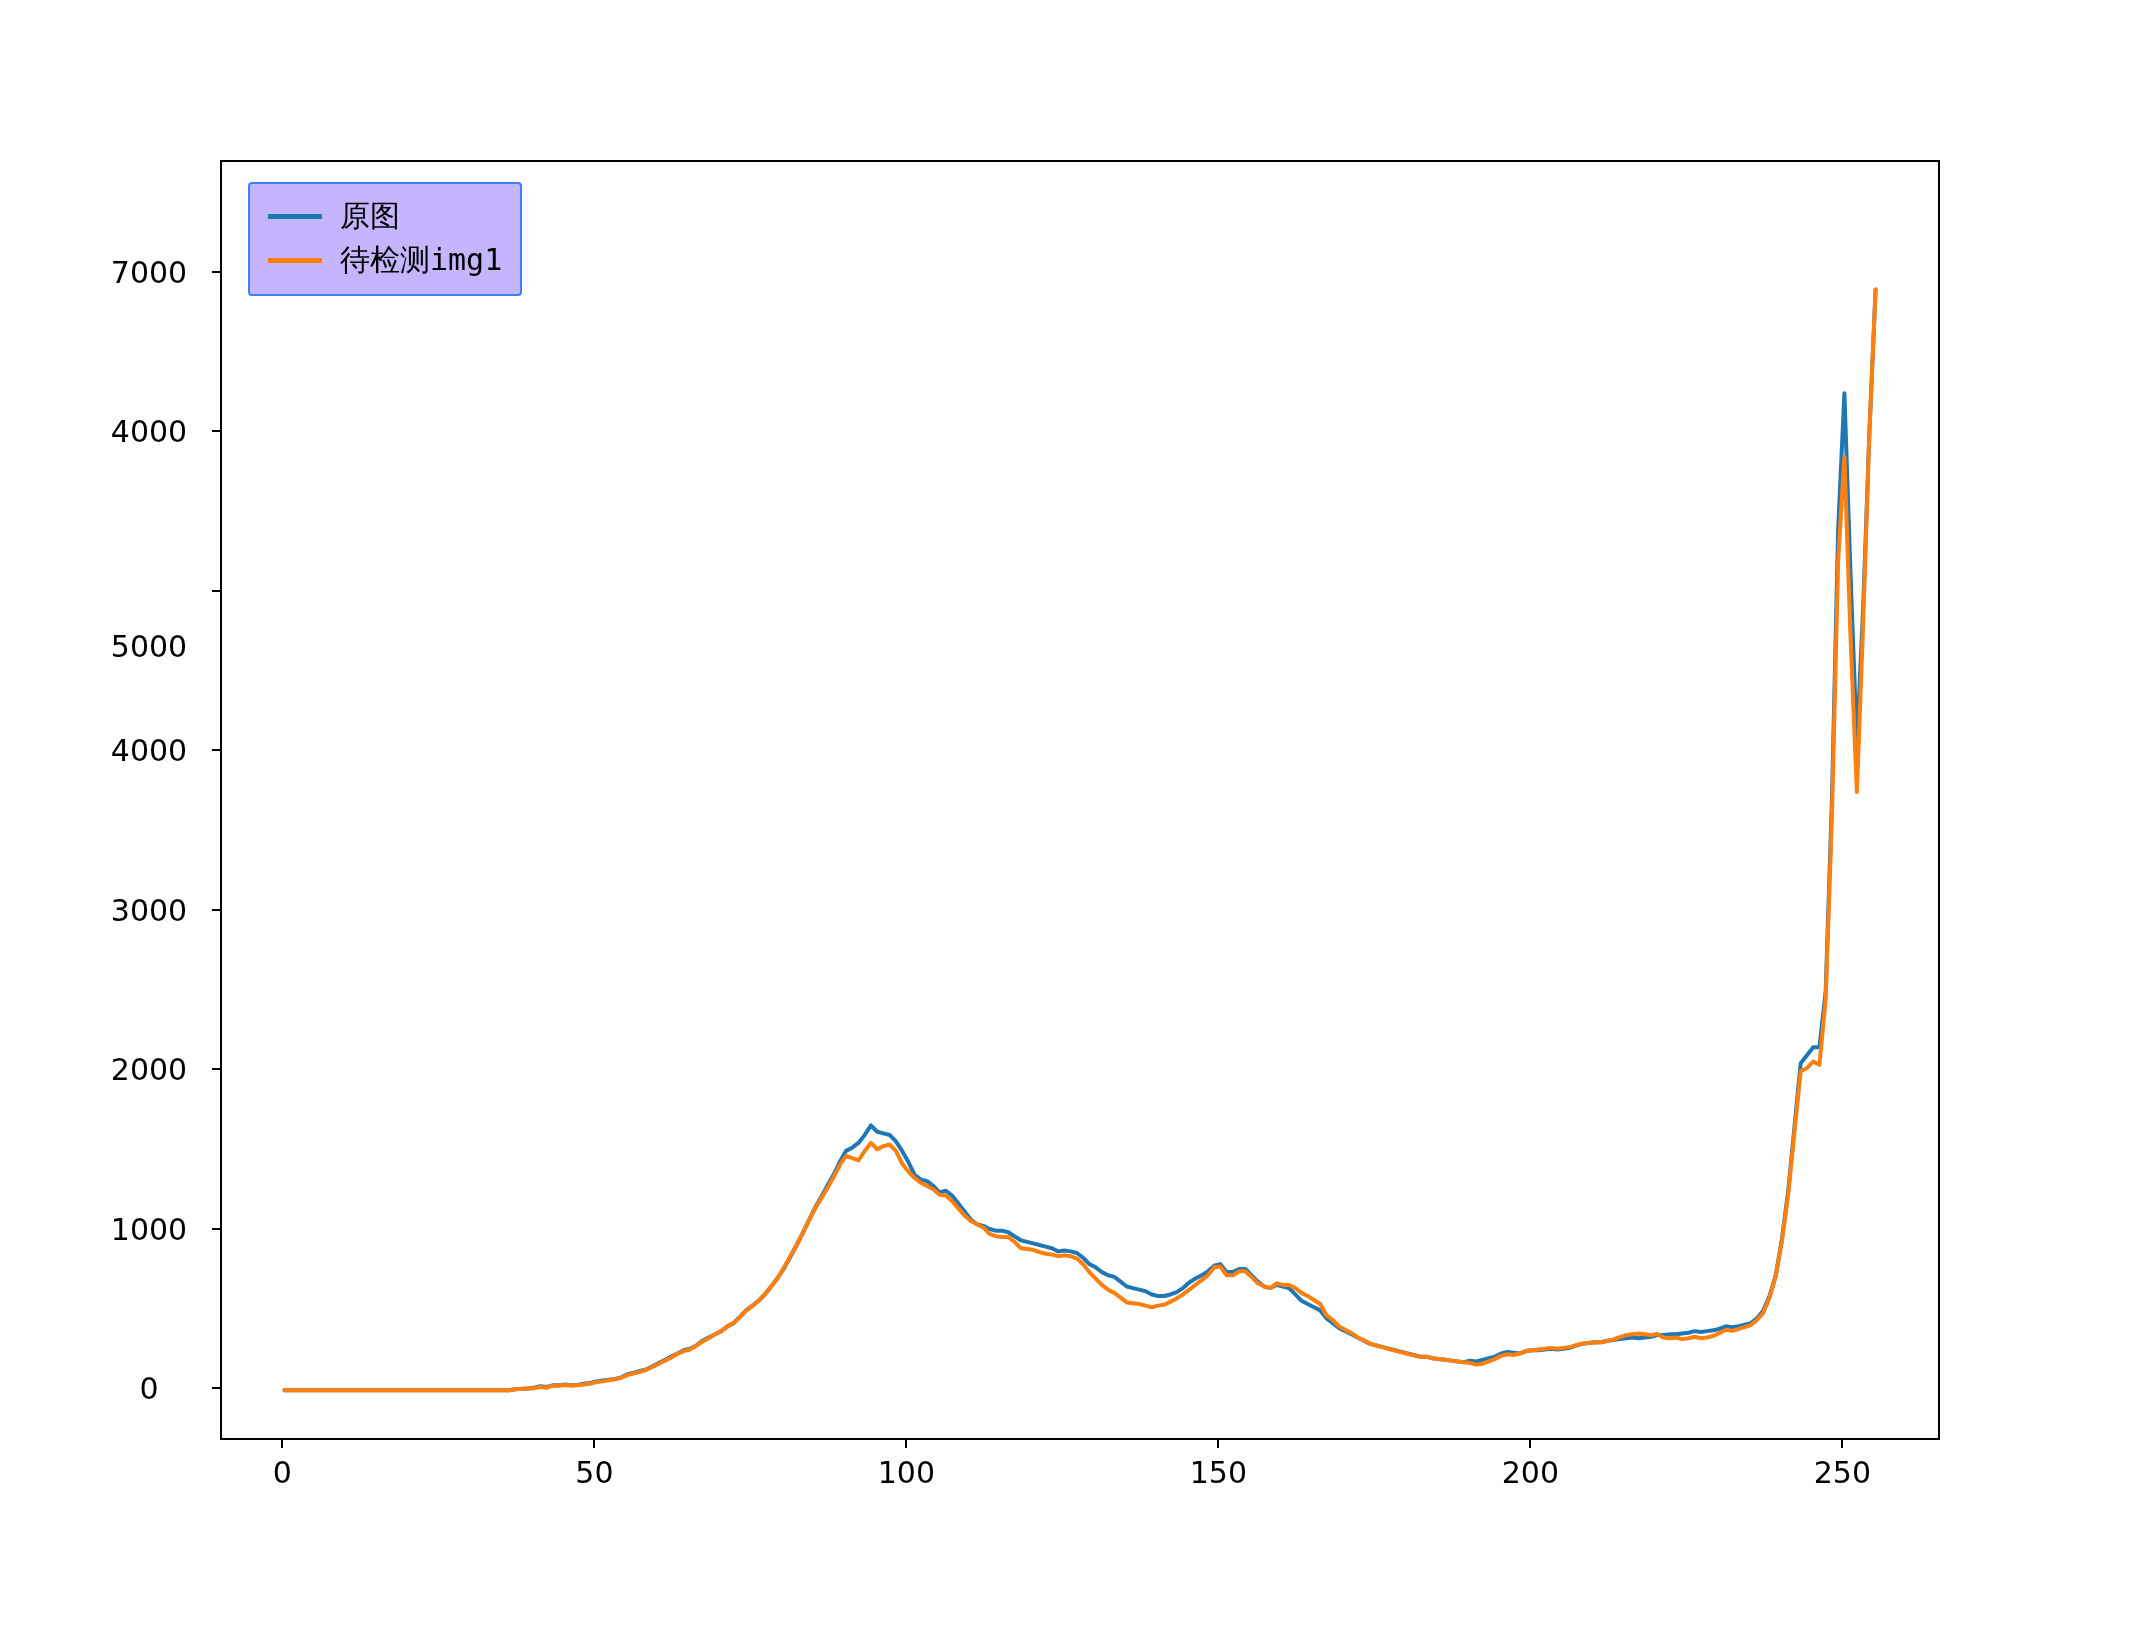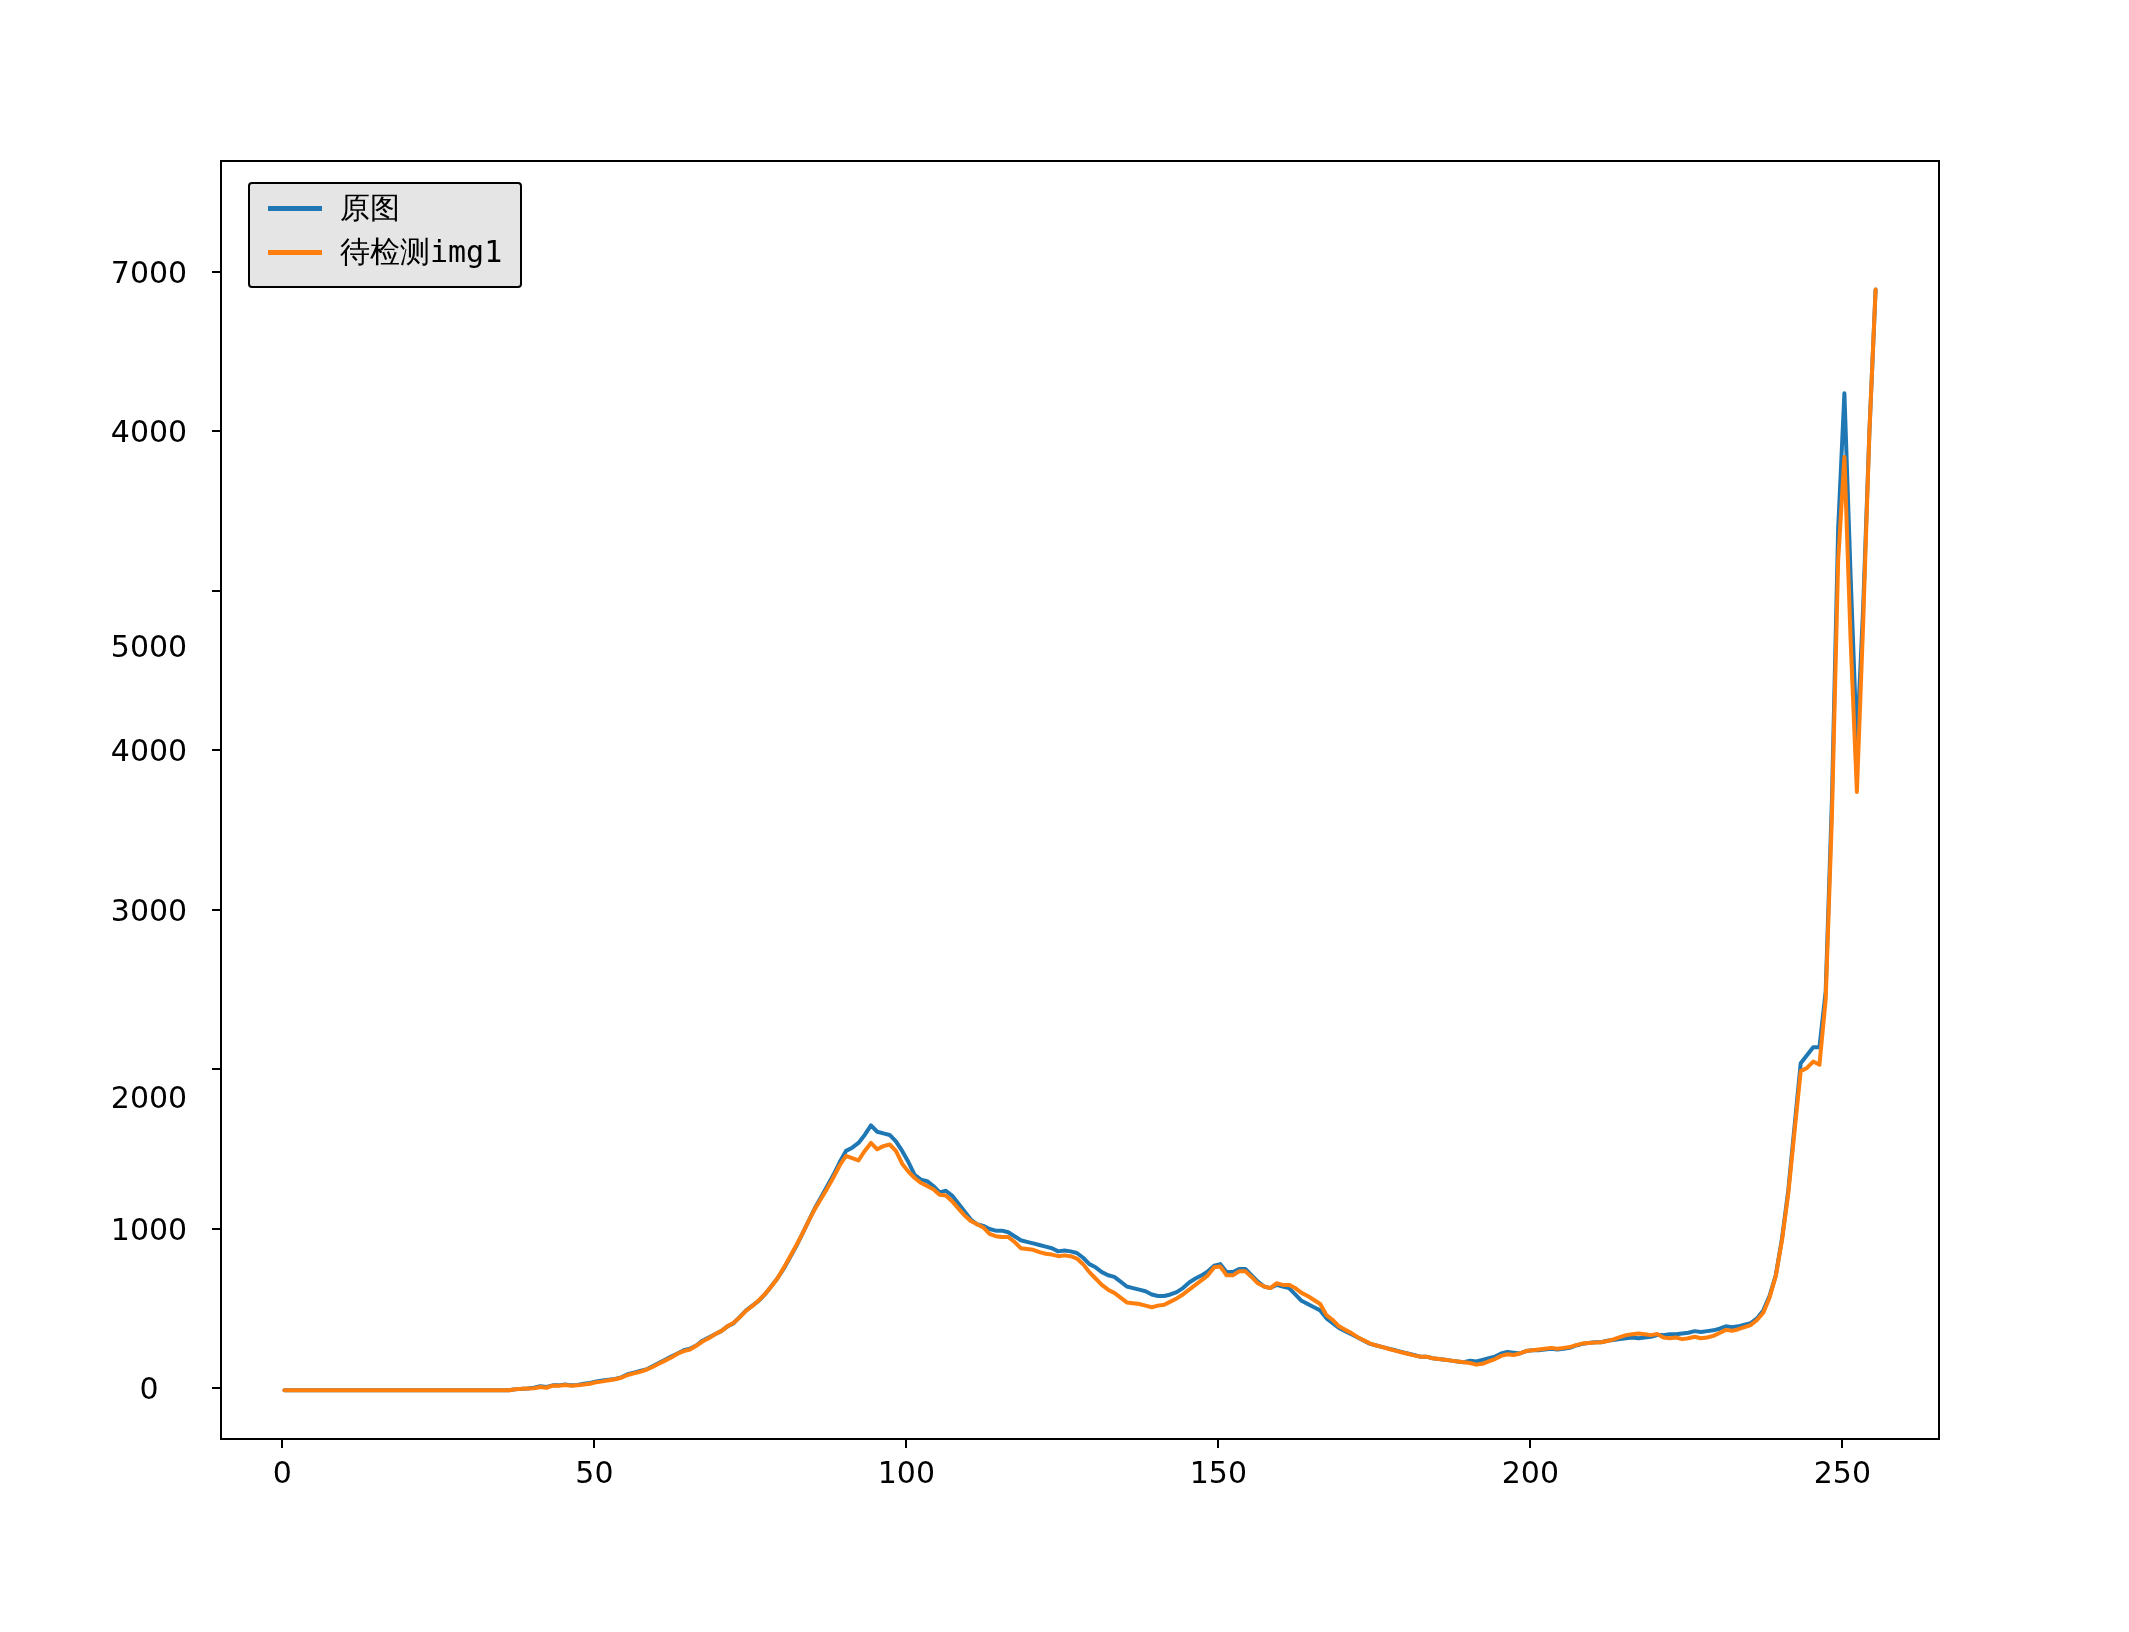--- a/index.html
+++ b/index.html
@@ -62,24 +62,24 @@
     position: absolute;
     top: 1440px;
     width: 2px;
     height: 8px;
     background: #000000;
   }
   .legend {
     position: absolute;
     left: 248px;
     top: 182px;
-    border: 2px solid #000000;
+    border: 2px solid #3b82f6;
     border-radius: 4px;
-    background: #e5e5e5;
-    padding: 2px 18px 12px 18px;
+    background: #c4b5fd;
+    padding: 10px 18px 12px 18px;
   }
   .legend-row {
     display: flex;
     align-items: center;
     height: 44px;
   }
   .legend-swatch {
     width: 54px;
     height: 5px;
     margin-right: 18px;
@@ -115,21 +115,21 @@
       <path id="series-0" class="series-path" d="M62.40 1228.15 L68.64 1228.15 L74.88 1228.15 L81.12 1228.15 L87.36 1228.15 L93.60 1228.15 L99.84 1228.15 L106.08 1228.15 L112.32 1228.15 L118.56 1228.15 L124.80 1228.15 L131.04 1228.15 L137.28 1228.15 L143.52 1228.15 L149.76 1228.15 L156.00 1228.15 L162.24 1228.15 L168.48 1228.15 L174.72 1228.15 L180.96 1228.15 L187.20 1228.15 L193.44 1228.15 L199.68 1228.15 L205.92 1228.15 L212.16 1228.15 L218.40 1228.15 L224.64 1228.15 L230.88 1228.15 L237.12 1228.15 L243.36 1228.15 L249.60 1228.15 L255.84 1228.15 L262.08 1228.15 L268.32 1228.15 L274.56 1228.15 L280.80 1228.15 L287.04 1228.15 L293.28 1227.35 L299.52 1226.87 L305.76 1226.56 L312.00 1225.76 L318.24 1224.16 L324.48 1224.96 L330.72 1223.37 L336.96 1223.37 L343.20 1222.57 L349.44 1223.37 L355.68 1223.05 L361.92 1221.77 L368.16 1220.97 L374.40 1219.38 L380.64 1218.58 L386.88 1217.78 L393.12 1216.98 L399.36 1215.39 L405.60 1212.20 L411.84 1210.61 L418.08 1209.01 L424.32 1207.41 L430.56 1204.22 L436.80 1201.04 L443.04 1197.85 L449.28 1194.65 L455.52 1191.46 L461.76 1188.28 L468.00 1186.68 L474.24 1183.49 L480.48 1178.70 L486.72 1175.52 L492.96 1172.33 L499.20 1169.13 L505.44 1164.35 L511.68 1161.16 L517.92 1154.78 L524.16 1148.40 L530.40 1143.62 L536.64 1138.83 L542.88 1132.45 L549.12 1124.47 L555.36 1116.50 L561.60 1106.93 L567.84 1095.77 L574.08 1084.60 L580.32 1071.84 L586.56 1059.08 L592.80 1046.32 L599.04 1035.15 L605.28 1023.99 L611.52 1012.83 L617.76 1000.07 L624.00 988.90 L630.24 985.71 L636.48 980.92 L642.72 972.95 L648.96 963.38 L655.20 969.76 L661.44 971.36 L667.68 972.95 L673.92 979.33 L680.16 988.90 L686.40 1000.07 L692.64 1012.83 L698.88 1017.61 L705.12 1019.20 L711.36 1023.99 L717.60 1030.37 L723.84 1028.78 L730.08 1033.56 L736.32 1041.54 L742.56 1049.51 L748.80 1057.48 L755.04 1062.27 L761.28 1063.87 L767.52 1067.06 L773.76 1068.65 L780.00 1068.65 L786.24 1070.24 L792.48 1074.23 L798.72 1078.22 L804.96 1079.82 L811.20 1081.41 L817.44 1083.01 L823.68 1084.60 L829.92 1086.19 L836.16 1089.38 L842.40 1088.59 L848.64 1089.38 L854.88 1090.98 L861.12 1095.77 L867.36 1102.14 L873.60 1105.34 L879.84 1110.12 L886.08 1113.31 L892.32 1114.90 L898.56 1119.69 L904.80 1124.47 L911.04 1126.07 L917.28 1127.66 L923.52 1129.26 L929.76 1132.45 L936.00 1134.05 L942.24 1134.05 L948.48 1132.45 L954.72 1130.06 L960.96 1126.07 L967.20 1120.49 L973.44 1116.50 L979.68 1113.31 L985.92 1109.32 L992.16 1103.74 L998.40 1102.14 L1004.64 1110.12 L1010.88 1110.12 L1017.12 1106.93 L1023.36 1106.93 L1029.60 1113.31 L1035.84 1119.69 L1042.08 1124.47 L1048.32 1126.07 L1054.56 1122.88 L1060.80 1124.47 L1067.04 1126.07 L1073.28 1132.45 L1079.52 1138.83 L1085.76 1142.02 L1092.00 1145.21 L1098.24 1148.40 L1104.48 1156.38 L1110.72 1161.16 L1116.96 1165.94 L1123.20 1169.13 L1129.44 1172.33 L1135.68 1175.52 L1141.92 1178.70 L1148.16 1181.89 L1154.40 1183.49 L1160.64 1185.09 L1166.88 1186.68 L1173.12 1188.28 L1179.36 1189.87 L1185.60 1191.46 L1191.84 1193.06 L1198.08 1194.65 L1204.32 1194.65 L1210.56 1196.25 L1216.80 1197.05 L1223.04 1197.85 L1229.28 1198.64 L1235.52 1199.44 L1241.76 1200.24 L1248.00 1198.64 L1254.24 1199.44 L1260.48 1197.85 L1266.72 1196.25 L1272.96 1194.65 L1279.20 1191.46 L1285.44 1189.87 L1291.68 1190.67 L1297.92 1191.46 L1304.16 1189.07 L1310.40 1188.28 L1316.64 1188.28 L1322.88 1187.48 L1329.12 1186.68 L1335.36 1187.48 L1341.60 1186.68 L1347.84 1185.88 L1354.08 1183.49 L1360.32 1181.89 L1366.56 1181.10 L1372.80 1180.30 L1379.04 1180.30 L1385.28 1178.70 L1391.52 1177.91 L1397.76 1177.11 L1404.00 1176.31 L1410.24 1175.52 L1416.48 1176.31 L1422.72 1175.52 L1428.96 1174.72 L1435.20 1173.12 L1441.44 1173.12 L1447.68 1172.33 L1453.92 1172.33 L1460.16 1171.53 L1466.40 1170.73 L1472.64 1169.13 L1478.88 1169.93 L1485.12 1169.13 L1491.36 1168.34 L1497.60 1166.74 L1503.84 1164.35 L1510.08 1165.15 L1516.32 1164.35 L1522.56 1162.76 L1528.80 1161.16 L1535.04 1156.38 L1541.28 1148.40 L1547.52 1134.05 L1553.76 1113.31 L1560.00 1076.63 L1566.24 1028.78 L1572.48 964.98 L1578.72 901.17 L1584.96 893.20 L1591.20 885.22 L1597.44 885.22 L1603.68 829.40 L1609.92 638.00 L1616.16 366.85 L1622.40 231.28 L1628.64 414.70 L1634.88 582.18 L1641.12 446.60 L1647.36 271.15 L1653.60 127.60 " stroke="#1f77b4"></path>
       <path id="series-1" class="series-path" d="M62.40 1228.15 L68.64 1228.15 L74.88 1228.15 L81.12 1228.15 L87.36 1228.15 L93.60 1228.15 L99.84 1228.15 L106.08 1228.15 L112.32 1228.15 L118.56 1228.15 L124.80 1228.15 L131.04 1228.15 L137.28 1228.15 L143.52 1228.15 L149.76 1228.15 L156.00 1228.15 L162.24 1228.15 L168.48 1228.15 L174.72 1228.15 L180.96 1228.15 L187.20 1228.15 L193.44 1228.15 L199.68 1228.15 L205.92 1228.15 L212.16 1228.15 L218.40 1228.15 L224.64 1228.15 L230.88 1228.15 L237.12 1228.15 L243.36 1228.15 L249.60 1228.15 L255.84 1228.15 L262.08 1228.15 L268.32 1228.15 L274.56 1228.15 L280.80 1228.15 L287.04 1228.15 L293.28 1227.35 L299.52 1226.87 L305.76 1226.56 L312.00 1226.24 L318.24 1224.96 L324.48 1225.76 L330.72 1223.68 L336.96 1223.68 L343.20 1223.05 L349.44 1223.68 L355.68 1223.37 L361.92 1222.41 L368.16 1221.77 L374.40 1220.17 L380.64 1219.38 L386.88 1218.26 L393.12 1217.30 L399.36 1215.71 L405.60 1213.00 L411.84 1211.40 L418.08 1209.81 L424.32 1207.73 L430.56 1205.02 L436.80 1201.83 L443.04 1198.64 L449.28 1195.45 L455.52 1191.78 L461.76 1189.07 L468.00 1187.48 L474.24 1183.81 L480.48 1179.50 L486.72 1176.31 L492.96 1172.33 L499.20 1169.13 L505.44 1164.35 L511.68 1160.84 L517.92 1155.10 L524.16 1148.72 L530.40 1143.93 L536.64 1138.51 L542.88 1132.13 L549.12 1124.79 L555.36 1116.50 L561.60 1106.13 L567.84 1094.97 L574.08 1083.80 L580.32 1071.84 L586.56 1059.08 L592.80 1047.12 L599.04 1036.75 L605.28 1026.38 L611.52 1015.22 L617.76 1003.25 L624.00 994.00 L630.24 996.08 L636.48 998.47 L642.72 988.90 L648.96 980.92 L655.20 987.31 L661.44 984.12 L667.68 982.52 L673.92 988.90 L680.16 1001.66 L686.40 1009.63 L692.64 1016.02 L698.88 1020.80 L705.12 1023.99 L711.36 1027.18 L717.60 1032.76 L723.84 1033.56 L730.08 1039.14 L736.32 1046.32 L742.56 1053.50 L748.80 1059.08 L755.04 1062.27 L761.28 1065.46 L767.52 1071.84 L773.76 1074.23 L780.00 1075.03 L786.24 1075.03 L792.48 1079.82 L798.72 1086.19 L804.96 1086.99 L811.20 1087.79 L817.44 1090.18 L823.68 1091.78 L829.92 1092.58 L836.16 1094.17 L842.40 1093.37 L848.64 1094.17 L854.88 1096.56 L861.12 1102.14 L867.36 1110.12 L873.60 1116.50 L879.84 1122.88 L886.08 1127.66 L892.32 1130.86 L898.56 1135.64 L904.80 1140.42 L911.04 1141.22 L917.28 1142.02 L923.52 1143.62 L929.76 1145.21 L936.00 1143.62 L942.24 1142.82 L948.48 1139.63 L954.72 1136.44 L960.96 1132.45 L967.20 1127.66 L973.44 1122.88 L979.68 1118.10 L985.92 1113.31 L992.16 1105.34 L998.40 1104.54 L1004.64 1113.31 L1010.88 1113.31 L1017.12 1109.32 L1023.36 1109.32 L1029.60 1114.90 L1035.84 1121.29 L1042.08 1124.47 L1048.32 1126.07 L1054.56 1121.29 L1060.80 1122.88 L1067.04 1122.88 L1073.28 1126.07 L1079.52 1130.86 L1085.76 1134.05 L1092.00 1138.03 L1098.24 1142.02 L1104.48 1153.18 L1110.72 1157.97 L1116.96 1164.35 L1123.20 1167.86 L1129.44 1171.05 L1135.68 1175.20 L1141.92 1178.39 L1148.16 1181.58 L1154.40 1183.49 L1160.64 1185.09 L1166.88 1187.00 L1173.12 1188.59 L1179.36 1190.19 L1185.60 1191.78 L1191.84 1193.38 L1198.08 1194.65 L1204.32 1194.65 L1210.56 1196.25 L1216.80 1197.05 L1223.04 1197.85 L1229.28 1198.64 L1235.52 1199.44 L1241.76 1200.24 L1248.00 1201.04 L1254.24 1202.63 L1260.48 1201.83 L1266.72 1199.44 L1272.96 1197.05 L1279.20 1193.86 L1285.44 1192.26 L1291.68 1193.06 L1297.92 1191.46 L1304.16 1189.07 L1310.40 1188.28 L1316.64 1187.48 L1322.88 1186.68 L1329.12 1185.88 L1335.36 1186.68 L1341.60 1185.88 L1347.84 1185.09 L1354.08 1183.17 L1360.32 1181.58 L1366.56 1181.10 L1372.80 1180.62 L1379.04 1180.30 L1385.28 1179.02 L1391.52 1177.43 L1397.76 1175.20 L1404.00 1173.12 L1410.24 1172.33 L1416.48 1171.53 L1422.72 1172.33 L1428.96 1173.12 L1435.20 1172.01 L1441.44 1175.52 L1447.68 1176.31 L1453.92 1175.52 L1460.16 1177.11 L1466.40 1176.31 L1472.64 1174.72 L1478.88 1176.31 L1485.12 1175.52 L1491.36 1173.92 L1497.60 1171.05 L1503.84 1167.86 L1510.08 1168.82 L1516.32 1167.22 L1522.56 1165.15 L1528.80 1163.07 L1535.04 1157.97 L1541.28 1150.79 L1547.52 1135.64 L1553.76 1114.11 L1560.00 1078.22 L1566.24 1031.96 L1572.48 969.76 L1578.72 909.15 L1584.96 905.96 L1591.20 899.58 L1597.44 902.77 L1603.68 837.38 L1609.92 653.95 L1616.16 398.75 L1622.40 295.07 L1628.64 478.50 L1634.88 630.02 L1641.12 462.55 L1647.36 271.15 L1653.60 127.60 " stroke="#ff7f0e"></path>
     </svg>
   </div>
 
   <div id="yticks">
       <div class="ytick-label" style="top: 1388.15px;">0</div>
       <div class="ytick-mark" style="top: 1387.15px;"></div>
       <div class="ytick-label" style="top: 1228.65px;">1000</div>
       <div class="ytick-mark" style="top: 1227.65px;"></div>
-      <div class="ytick-label" style="top: 1069.15px; margin-top: 28px;">2000</div>
+      <div class="ytick-label" style="top: 1069.15px;">2000</div>
       <div class="ytick-mark" style="top: 1068.15px;"></div>
       <div class="ytick-label" style="top: 909.65px;">3000</div>
       <div class="ytick-mark" style="top: 908.65px;"></div>
       <div class="ytick-label" style="top: 750.15px;">4000</div>
       <div class="ytick-mark" style="top: 749.15px;"></div>
       <div class="ytick-label" style="top: 609px; margin-top: 37px;">5000</div>
       <div class="ytick-mark" style="top: 589.65px;"></div>
       <div class="ytick-label" style="top: 431.15px;">4000</div>
       <div class="ytick-mark" style="top: 430.15px;"></div>
       <div class="ytick-label" style="top: 271.65px;">7000</div>

